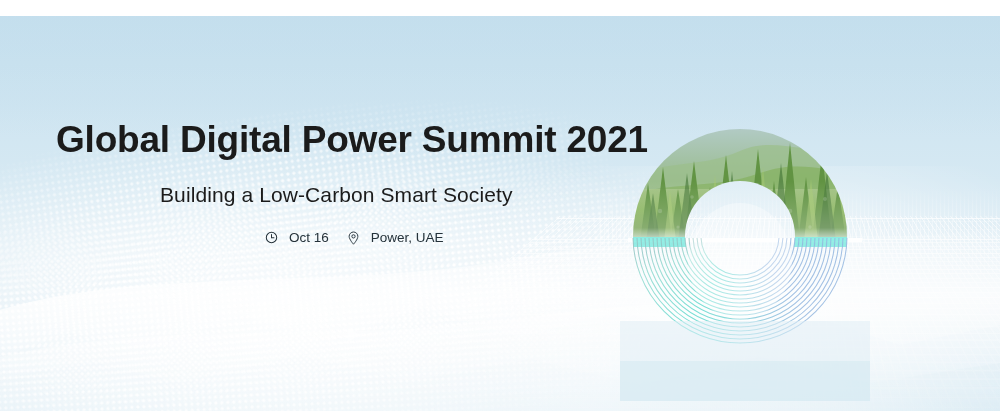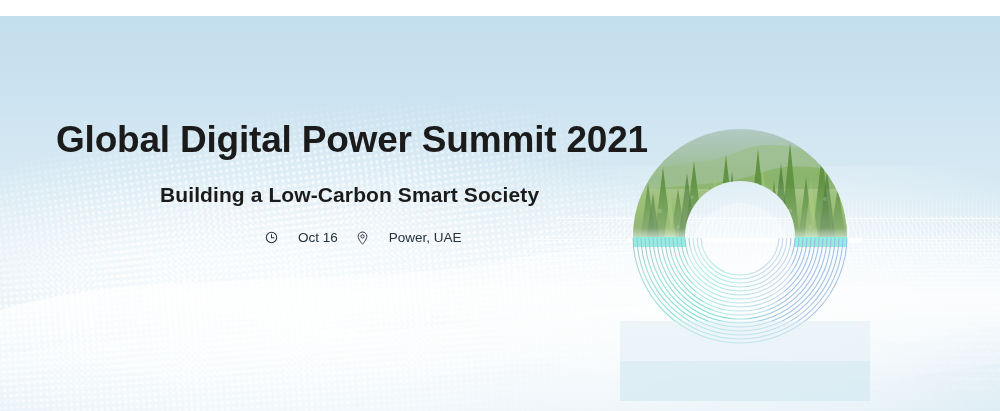--- a/index.html
+++ b/index.html
@@ -91,29 +91,29 @@
   .ring-svg{position:absolute;left:0;top:0;}
 
   
   .headline{
     position:absolute;left:56px;top:103px;
     font-size:37px;font-weight:700;letter-spacing:-.2px;
     color:#1b1b1b;white-space:nowrap;
   }
   .subhead{
     position:absolute;left:160px;top:167px;
-    font-size:21px;font-weight:700;letter-spacing:.1px;
+    font-size:21px;font-weight:400;letter-spacing:.1px;
     color:#1b1b1b;white-space:nowrap;
   }
   .meta{
     position:absolute;left:265px;top:214px;
     display:flex;align-items:center;gap:18px;
     font-size:13.5px;font-weight:400;color:#25323a;
   }
-  .meta-item{display:flex;align-items:center;gap:20px;white-space:nowrap;}
+  .meta-item{display:flex;align-items:center;gap:11px;white-space:nowrap;}
   .meta-item svg{display:block;}
 
   
   .play{
     position:absolute;left:328px;top:295px;width:46px;height:46px;
     border-radius:50%;
     border:1.6px solid rgba(255,255,255,.85);
     display:flex;align-items:center;justify-content:center;
     opacity:.6;
   }

